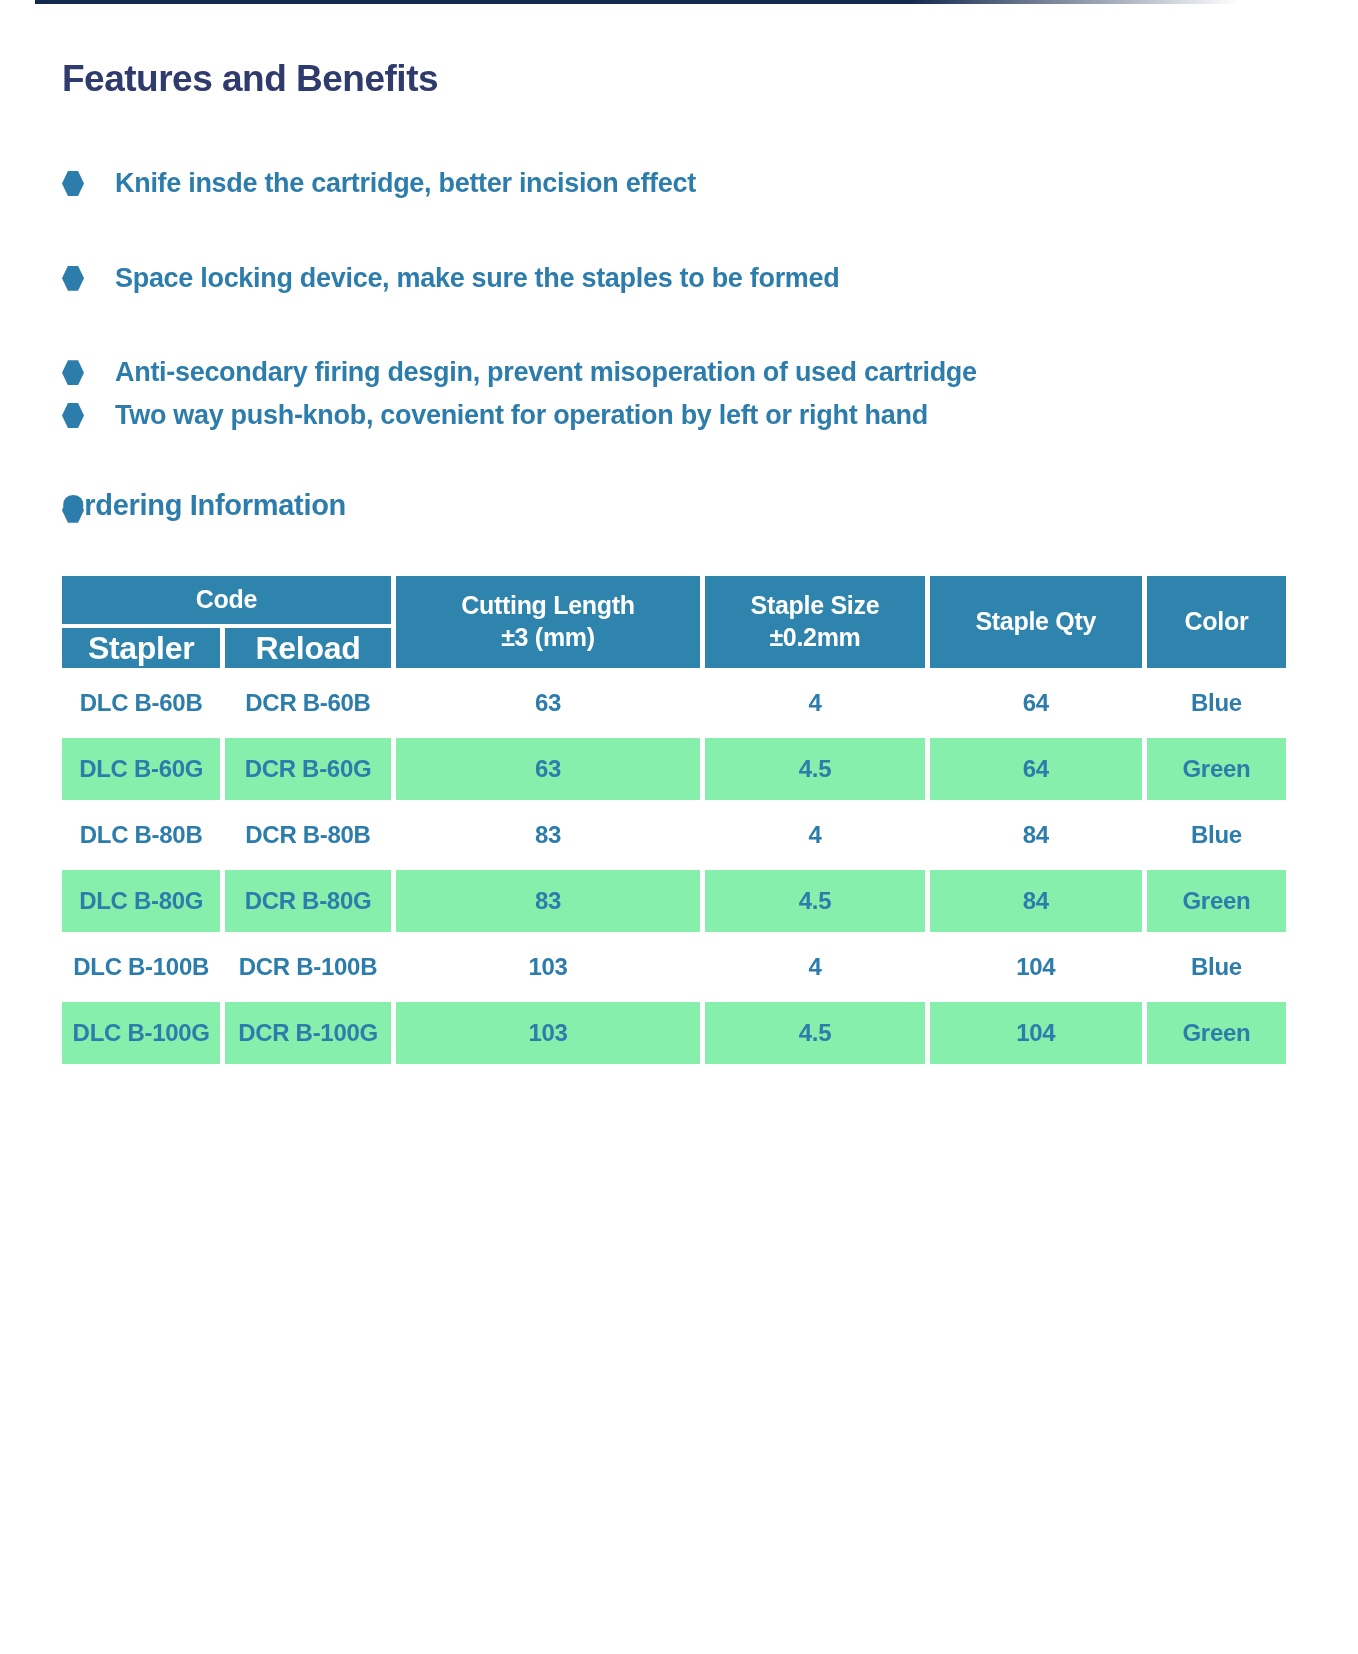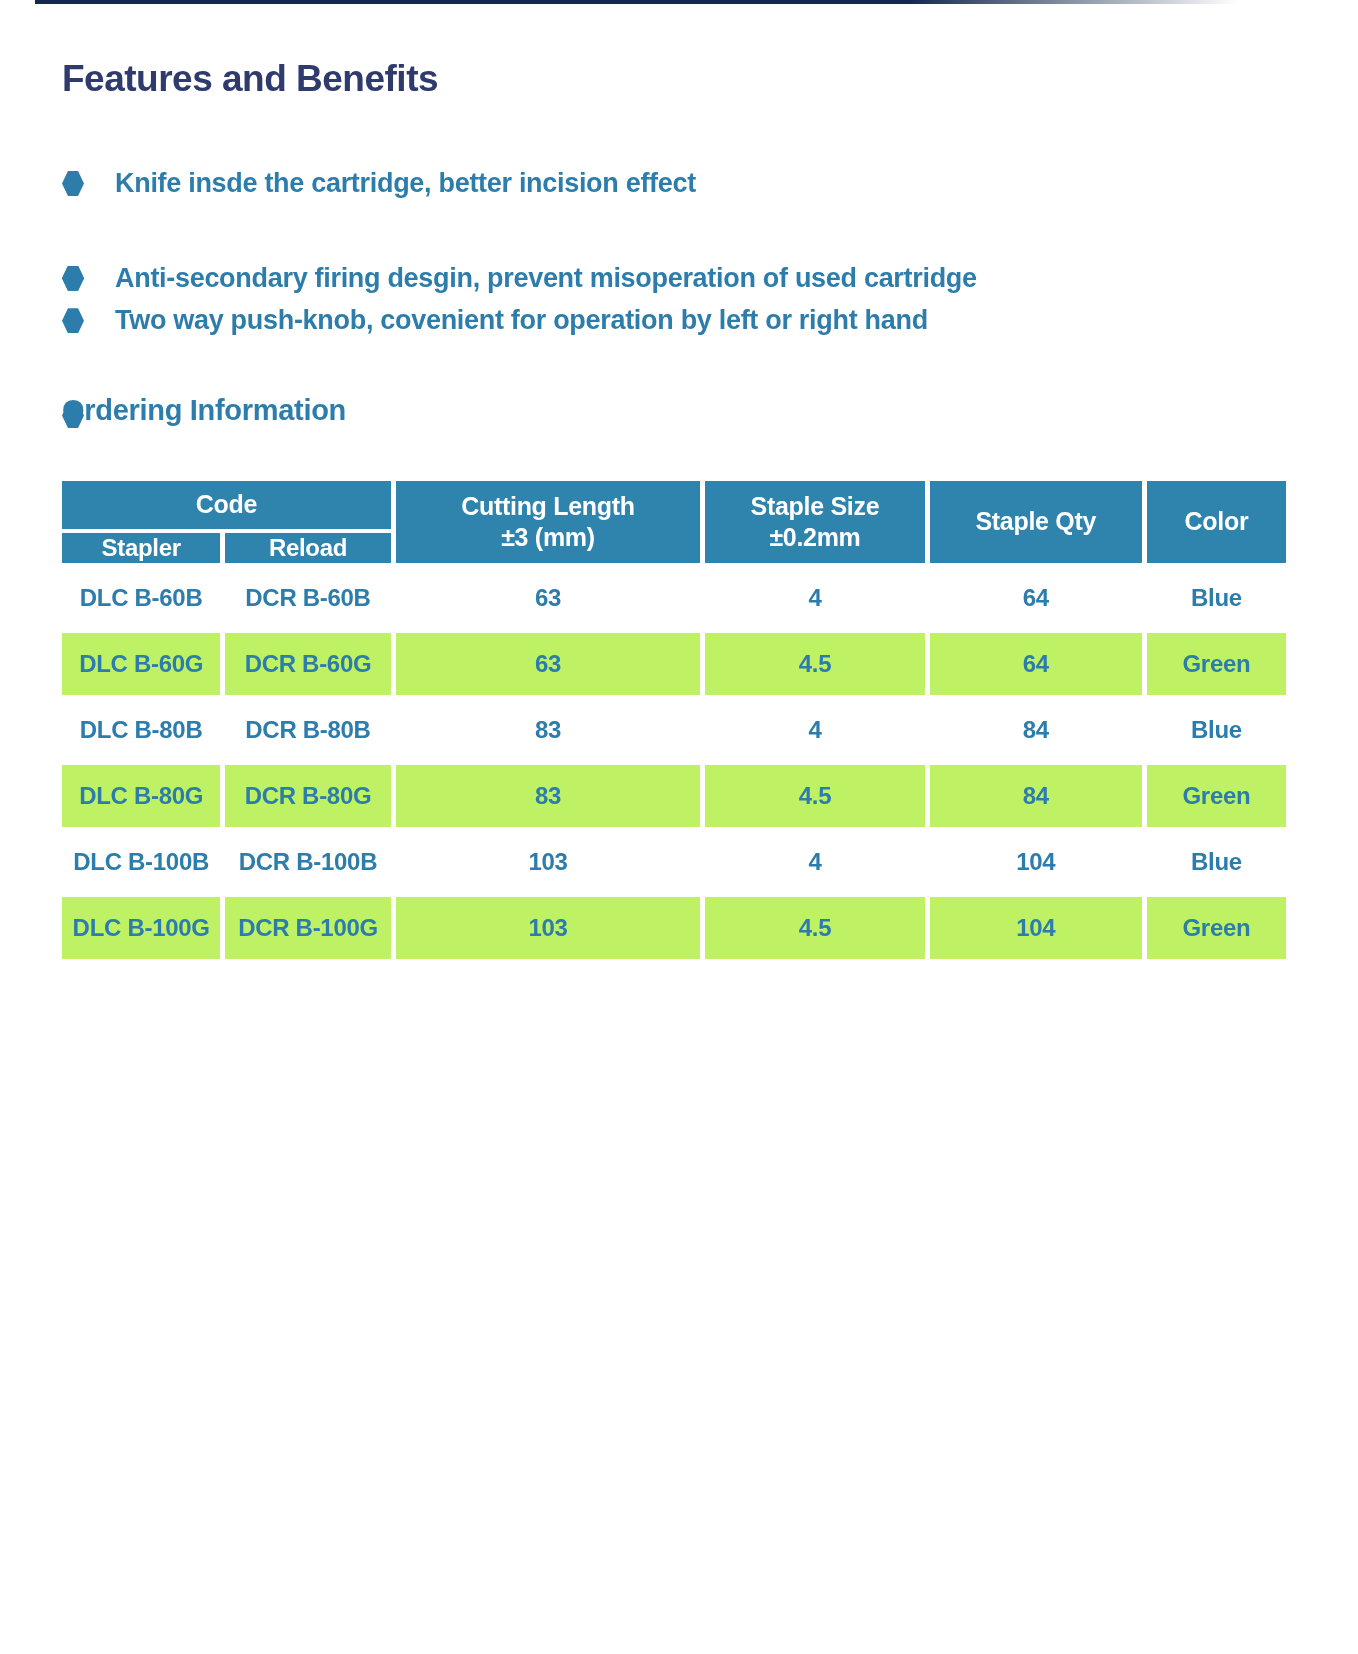--- a/index.html
+++ b/index.html
@@ -84,51 +84,52 @@
     background: #2f84ad;
     color: #ffffff;
     font-size: 25px;
     font-weight: 700;
     text-align: center;
     vertical-align: middle;
     line-height: 1.25;
     letter-spacing: -0.3px;
   }
   table.ordering-table tr.hdr-top th { height: 48px; }
-  table.ordering-table tr.hdr-sub th { height: 25px; font-size: 24px; }
+  table.ordering-table tr.hdr-sub th { height: 25px; font-size: 32px; }
   table.ordering-table td {
     height: 62px;
     text-align: center;
     vertical-align: middle;
     font-size: 24px;
     font-weight: 700;
     color: #2d7dac;
     letter-spacing: -0.3px;
   }
-  table.ordering-table tr.stripe td { background: #bef264; }
+  table.ordering-table tr.stripe td { background: #86efac; }
   .hdr-line { display: block; }
 </style>
 </head>
 <body>
 
 <div class="page">
   <div class="top-rule"></div>
 
   <div class="content">
 
     <h1 class="features-title">Features and Benefits</h1>
 
     <ul class="features-list">
       <li class="gap-s">
         <span class="hex"></span>
         <span class="line">Knife insde the cartridge, better incision effect</span>
 
       </li>
       <li class="gap-s">
         <span class="hex"></span>
+        <span class="line">Space locking device, make sure the staples to be formed</span>
       </li>
       <li class="gap-m">
         <span class="hex"></span>
         <span class="line">Anti-secondary firing desgin, prevent misoperation of used cartridge</span>
 
       </li>
       <li class="gap-s">
         <span class="hex"></span>
         <span class="line">Two way push-knob, covenient for operation by left or right hand</span>
 

